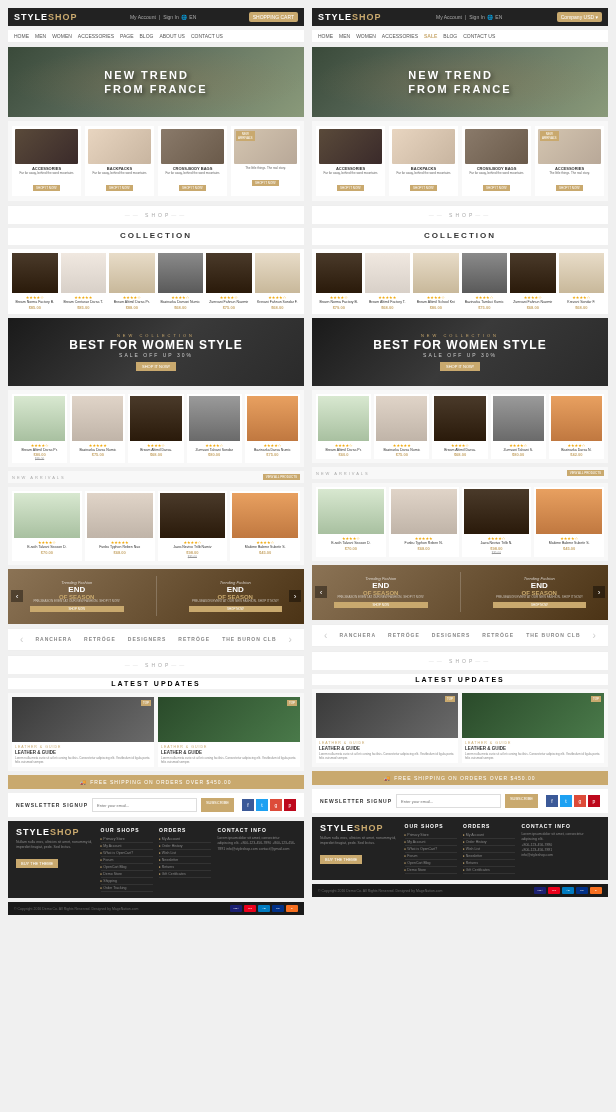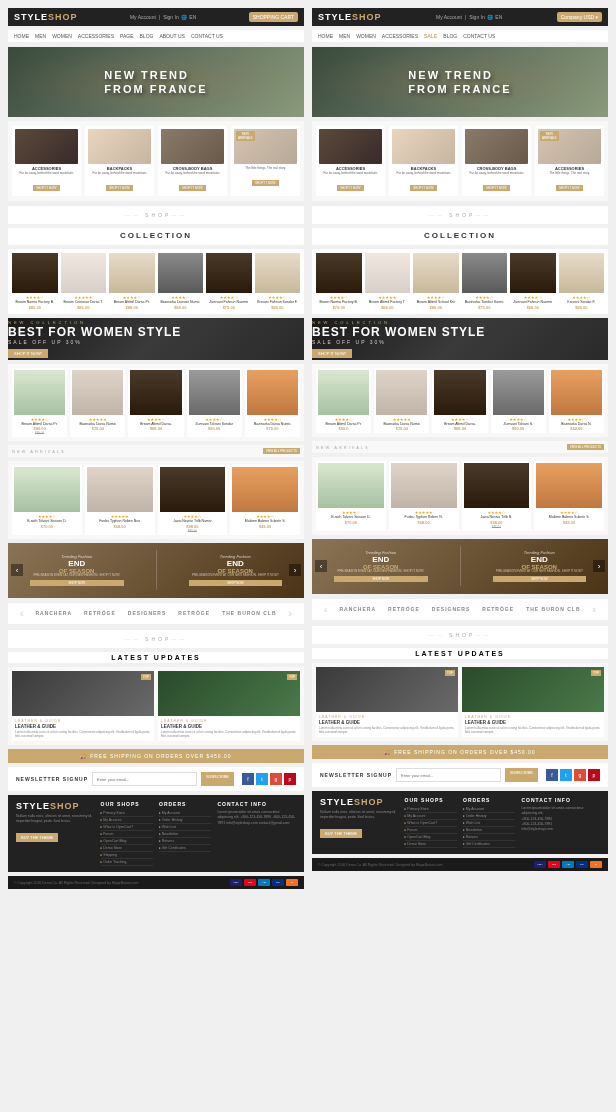--- a/index.html
+++ b/index.html
@@ -221,25 +221,25 @@
       top: 2px;
       left: 2px;
       background: #c9a96e;
       color: #fff;
       font-size: 3px;
       padding: 1px 2px;
     }
 
     
     .women-style-banner {
-      height: 42px;
+      height: 68px;
       background: linear-gradient(135deg, #1a1a1a 0%, #3a3a3a 50%, #2a2a2a 100%);
       display: flex;
       flex-direction: column;
-      align-items: flex-start;
+      align-items: center;
       justify-content: center;
       position: relative;
     }
     .women-collection-label {
       font-size: 4px;
       color: #c9a96e;
       letter-spacing: 3px;
       text-transform: uppercase;
     }
     .women-title {

